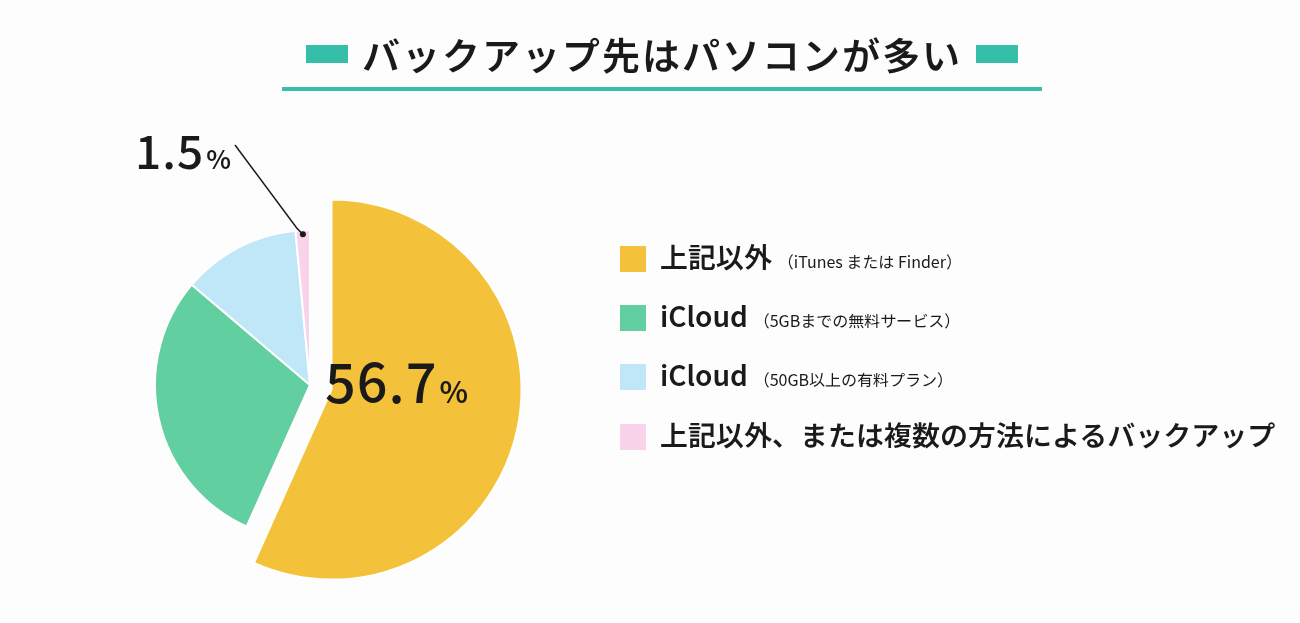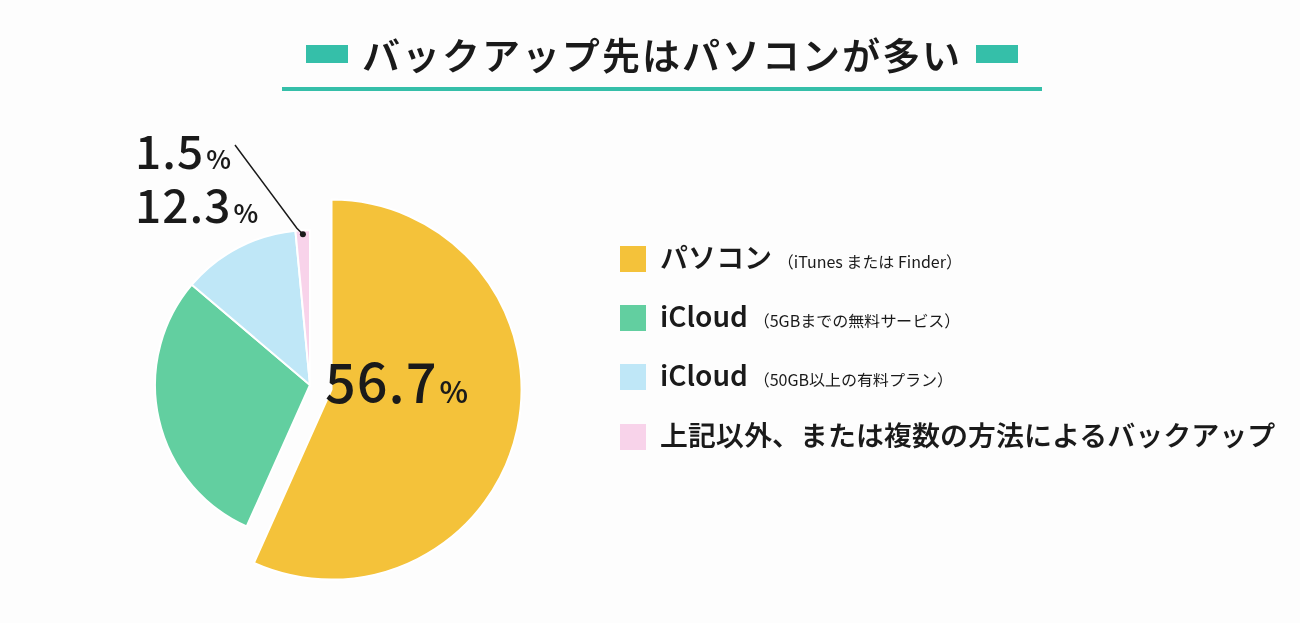--- a/index.html
+++ b/index.html
@@ -118,33 +118,30 @@
         <path d="M 230 275 L 166.65939341586582 416.46719604754287 A 155 155 0 0 1 111.82141079322568 174.706325956736 Z" fill="#62cfa0" stroke="#ffffff" stroke-width="2"></path>
         <path d="M 230 275 L 111.82141079322568 174.706325956736 A 155 155 0 0 1 215.41321143563033 120.68789548652259 Z" fill="#bfe7f7" stroke="#ffffff" stroke-width="2"></path>
         <path d="M 230 275 L 215.41321143563033 120.68789548652259 A 155 155 0 0 1 229.99999999999997 120 Z" fill="#f8d3ea" stroke="#ffffff" stroke-width="2"></path>
         <polyline points="155,35 216.88692594284396,118.16762888074254 222.88692594284396,124.16762888074254" fill="none" stroke="#1a1a1a" stroke-width="1.5"></polyline>
         <circle cx="222.88692594284396" cy="124.16762888074254" r="3" fill="#1a1a1a"></circle>
       </svg>
 
     <div class="pct-label pct-label-big" style="left:245px; top:230px;">
       <span class="pct-num">56.7</span><span class="pct-sym">%</span>
     </div>
-    <div class="pct-label" style="left:55px; top:60px;">
-      <span class="pct-num">12.3</span><span class="pct-sym">%</span>
-    </div>
     <div class="pct-label" style="left:55px; top:6px;">
       <span class="pct-num">1.5</span><span class="pct-sym">%</span>
     </div>
   </div>
 
   <div class="legend">
     <div class="legend-row">
       <span class="swatch" style="background:#f4c23a"></span>
       <span>
-        <span class="legend-label-main">パソコン</span>
+        <span class="legend-label-main">上記以外</span>
         <span class="legend-label-sub">（iTunes または Finder）</span>
       </span>
     </div>
     <div class="legend-row">
       <span class="swatch" style="background:#62cfa0"></span>
       <span>
         <span class="legend-label-main">iCloud</span>
         <span class="legend-label-sub">（5GBまでの無料サービス）</span>
       </span>
     </div>

